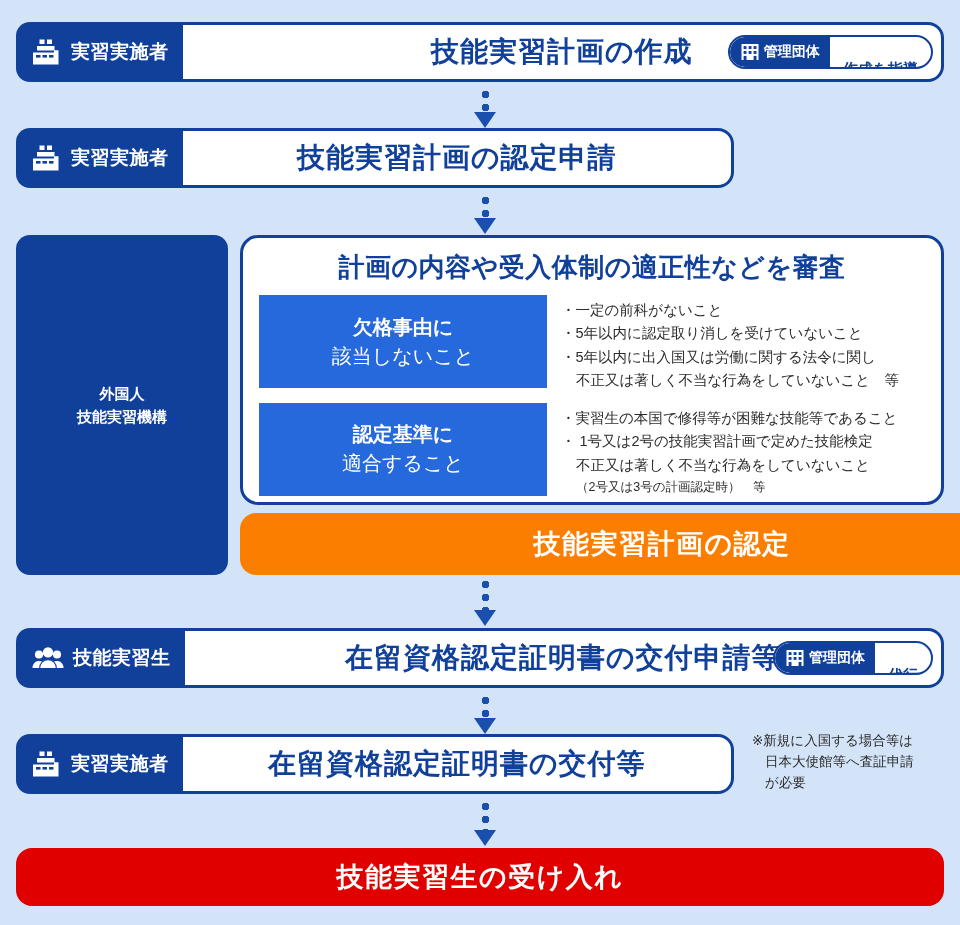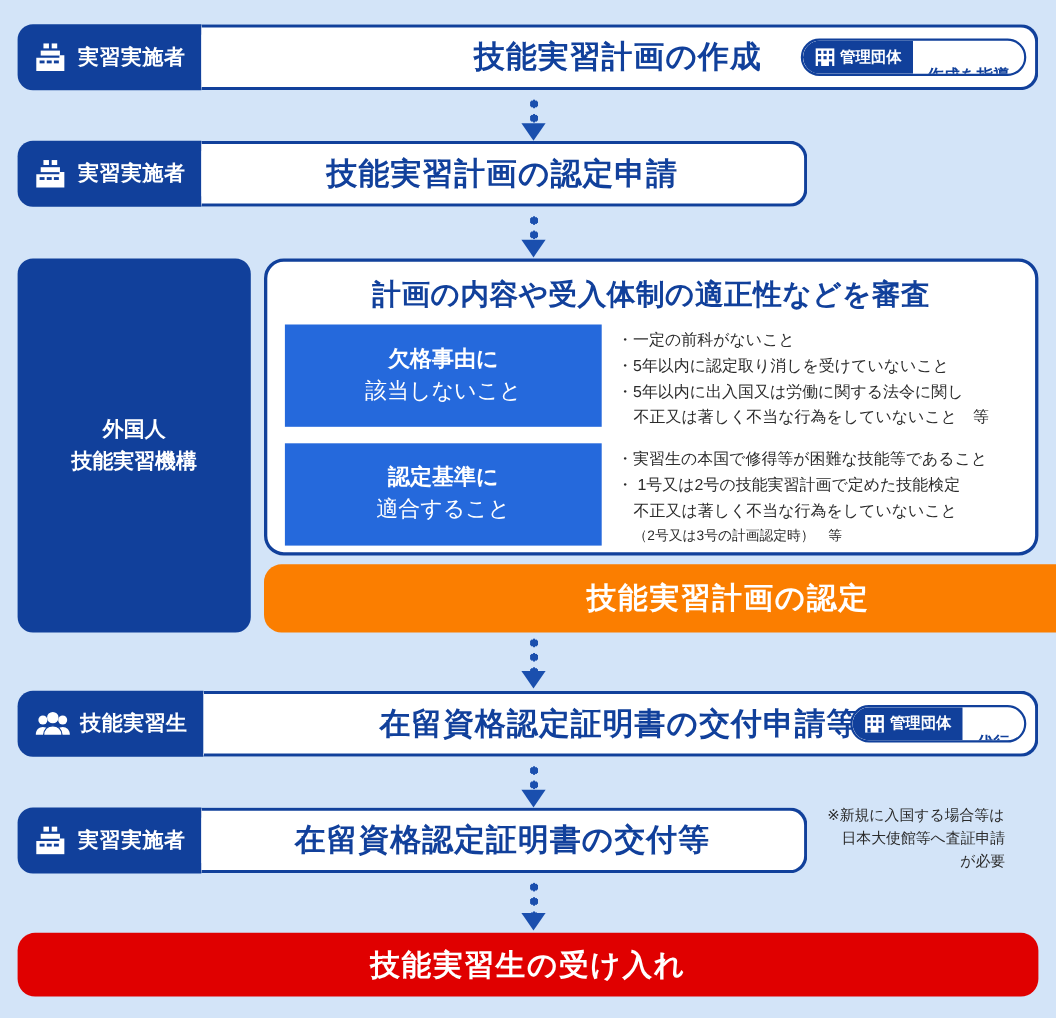--- a/index.html
+++ b/index.html
@@ -128,21 +128,21 @@
     position: absolute;
     background: #11409b;
     border-radius: 14px;
     color: #fff;
     display: flex;
     align-items: center;
     justify-content: center;
     text-align: center;
   }
   .agency-col .agency-name {
-    font-size: 19px;
+    font-size: 15px;
     font-weight: bold;
     line-height: 1.55;
   }
 
   .review-panel {
     position: absolute;
     background: #ffffff;
     border: 3px solid #11409b;
     border-radius: 18px;
     padding: 12px 16px 14px 16px;
@@ -203,21 +203,21 @@
   .bar-red    { background: #e00000; }
 
   
   .side-note {
     position: absolute;
     color: #2b2b2b;
     font-size: 13.5px;
     line-height: 1.55;
     white-space: nowrap;
   }
-  .side-note .sn-indent { padding-left: 13px; text-align: right; }
+  .side-note .sn-indent { padding-left: 13px; }
 </style>
 </head>
 <body>
 
 <div class="flow">
 
   <div class="row" style="left:16px; top:22px; width:928px;">
     <div class="row-label">
       <span class="icon">
         <svg width="30" height="26" viewBox="0 0 30 26" aria-hidden="true">

